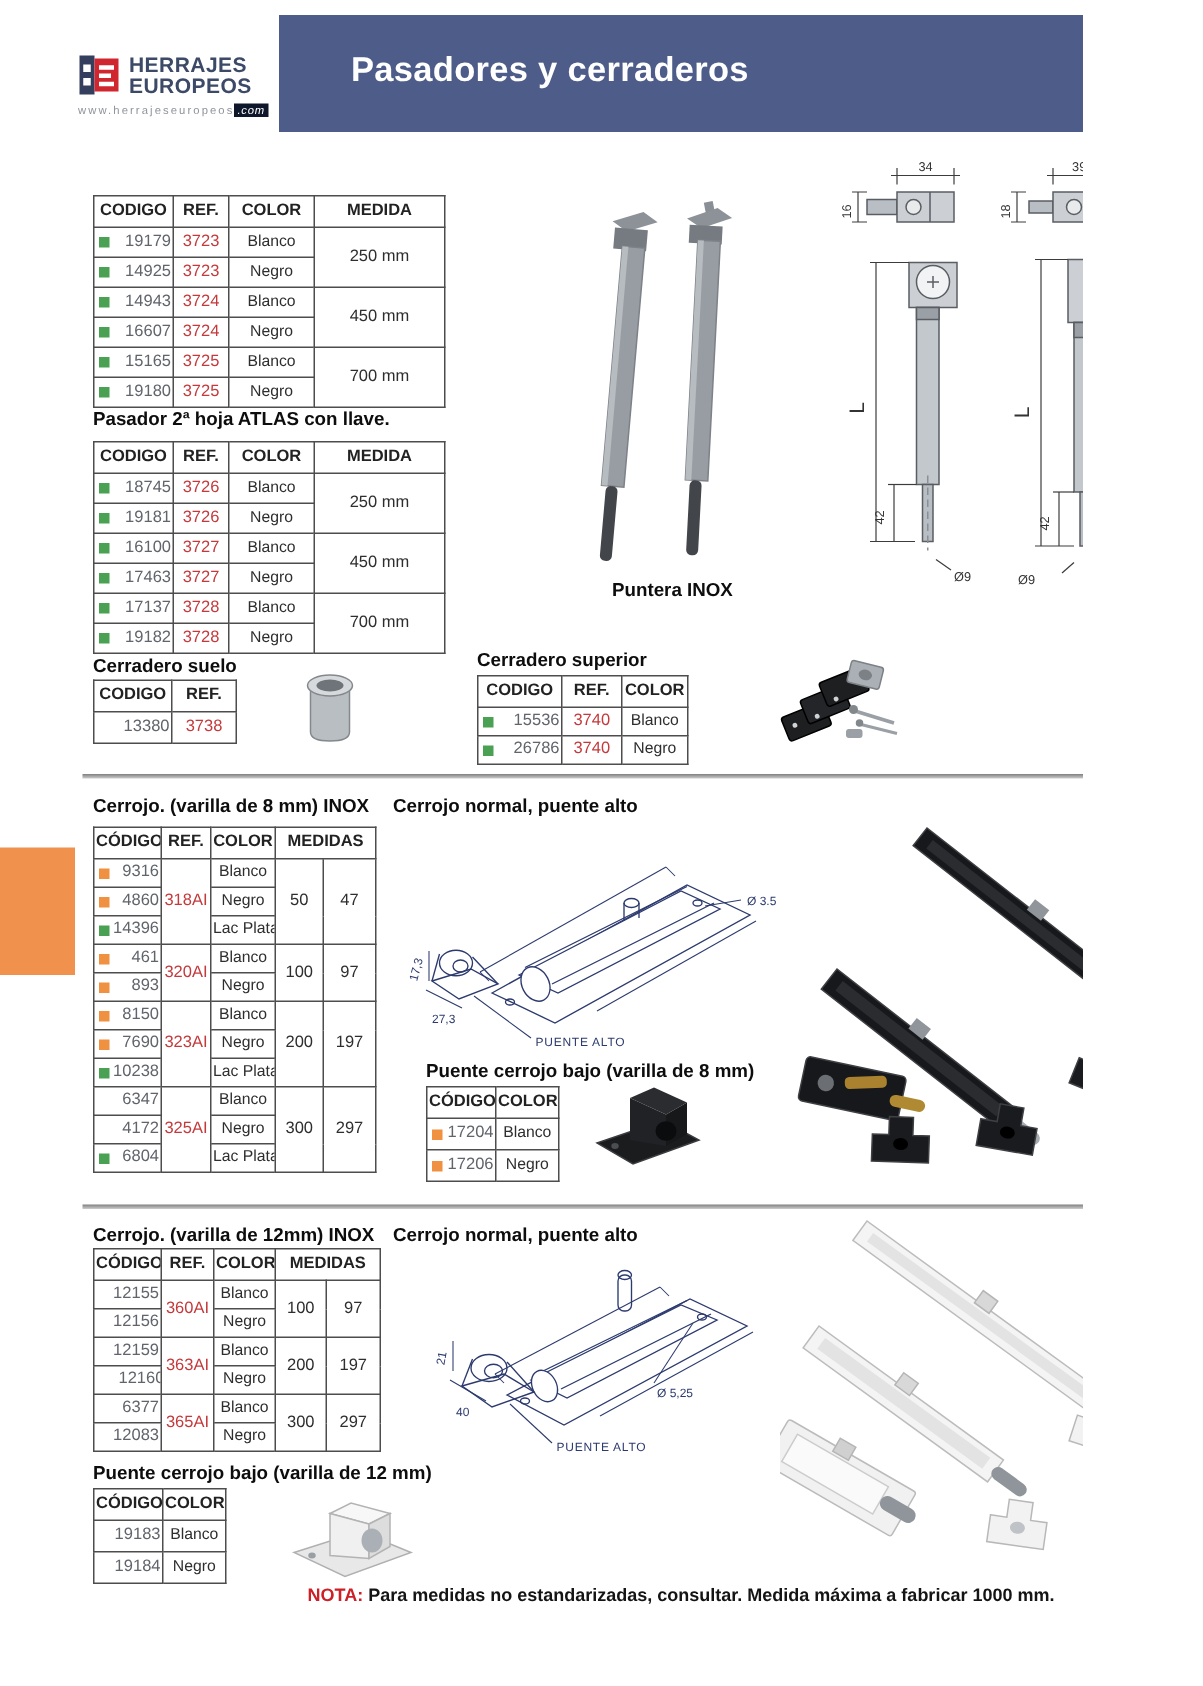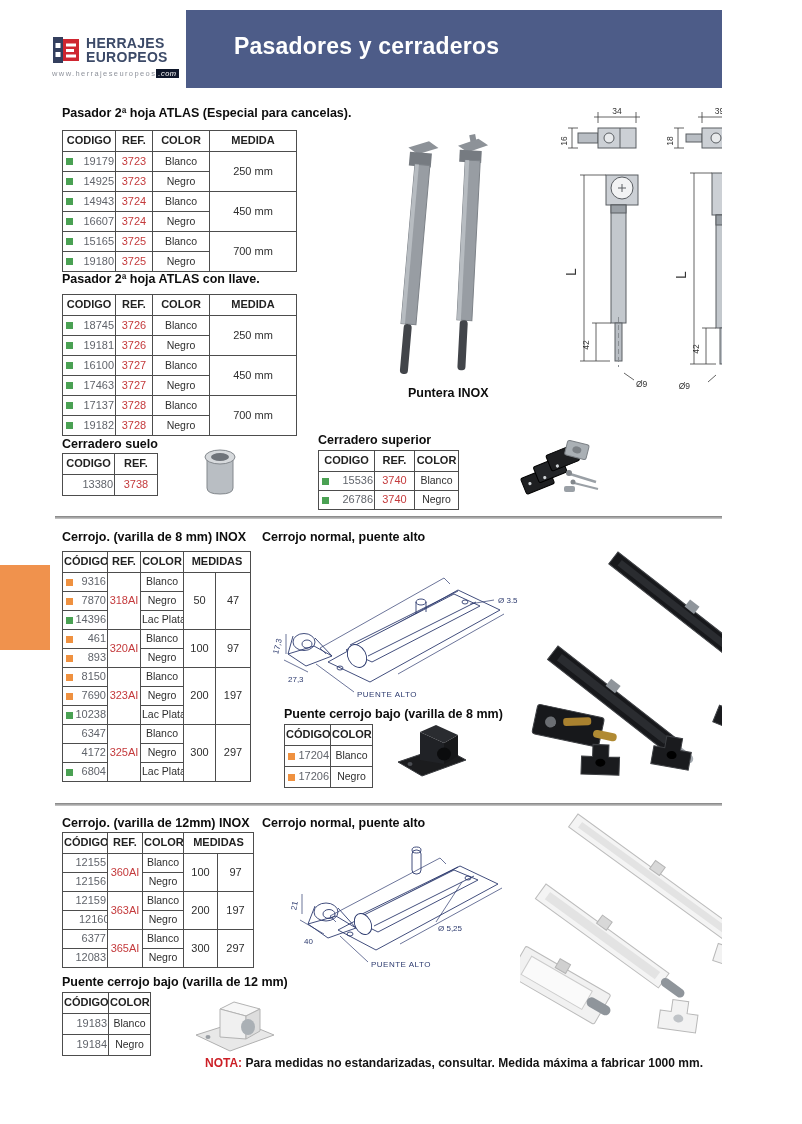--- a/index.html
+++ b/index.html
@@ -54,21 +54,20 @@
   </svg>
   <div class="brand">
     <div>HERRAJES</div>
     <div>EUROPEOS</div>
   </div>
   <div class="weburl"><span>www.herrajeseuropeos</span><span class="tld">.com</span></div>
   <div class="banner">
     <h1>Pasadores y cerraderos</h1>
   </div>
 
-  <div class="sec-title" style="left:62px;top:106px">Pasador 2ª hoja ATLAS (Especial para cancelas).</div>
   <table class="cat p" style="left:62px;top:130px;width:234px">
     <colgroup>
         <col style="width:53px">
         <col style="width:37px">
         <col style="width:57px">
         <col style="width:87px">
       </colgroup>
     <thead>
         <tr>
       <th>CODIGO</th>
@@ -354,21 +353,21 @@
       </thead>
     <tbody>
       <tr>
         <td class="cod"><span class="sq" data-sq="orange"></span><span>9316</span></td>
         <td class="ref" rowspan="3">318AI</td>
         <td class="colr">Blanco</td>
         <td class="med" rowspan="3">50</td>
         <td class="med" rowspan="3">47</td>
       </tr>
       <tr>
-        <td class="cod"><span class="sq" data-sq="orange"></span><span>7870</span></td>
+        <td class="cod"><span class="sq" data-sq="orange"></span><span>4860</span></td>
         <td class="colr">Negro</td>
       </tr>
       <tr>
         <td class="cod"><span class="sq" data-sq="green"></span><span>14396</span></td>
         <td class="colr">Lac Plata</td>
       </tr>
       <tr>
         <td class="cod"><span class="sq" data-sq="orange"></span><span>461</span></td>
         <td class="ref" rowspan="2">320AI</td>
         <td class="colr">Blanco</td>

